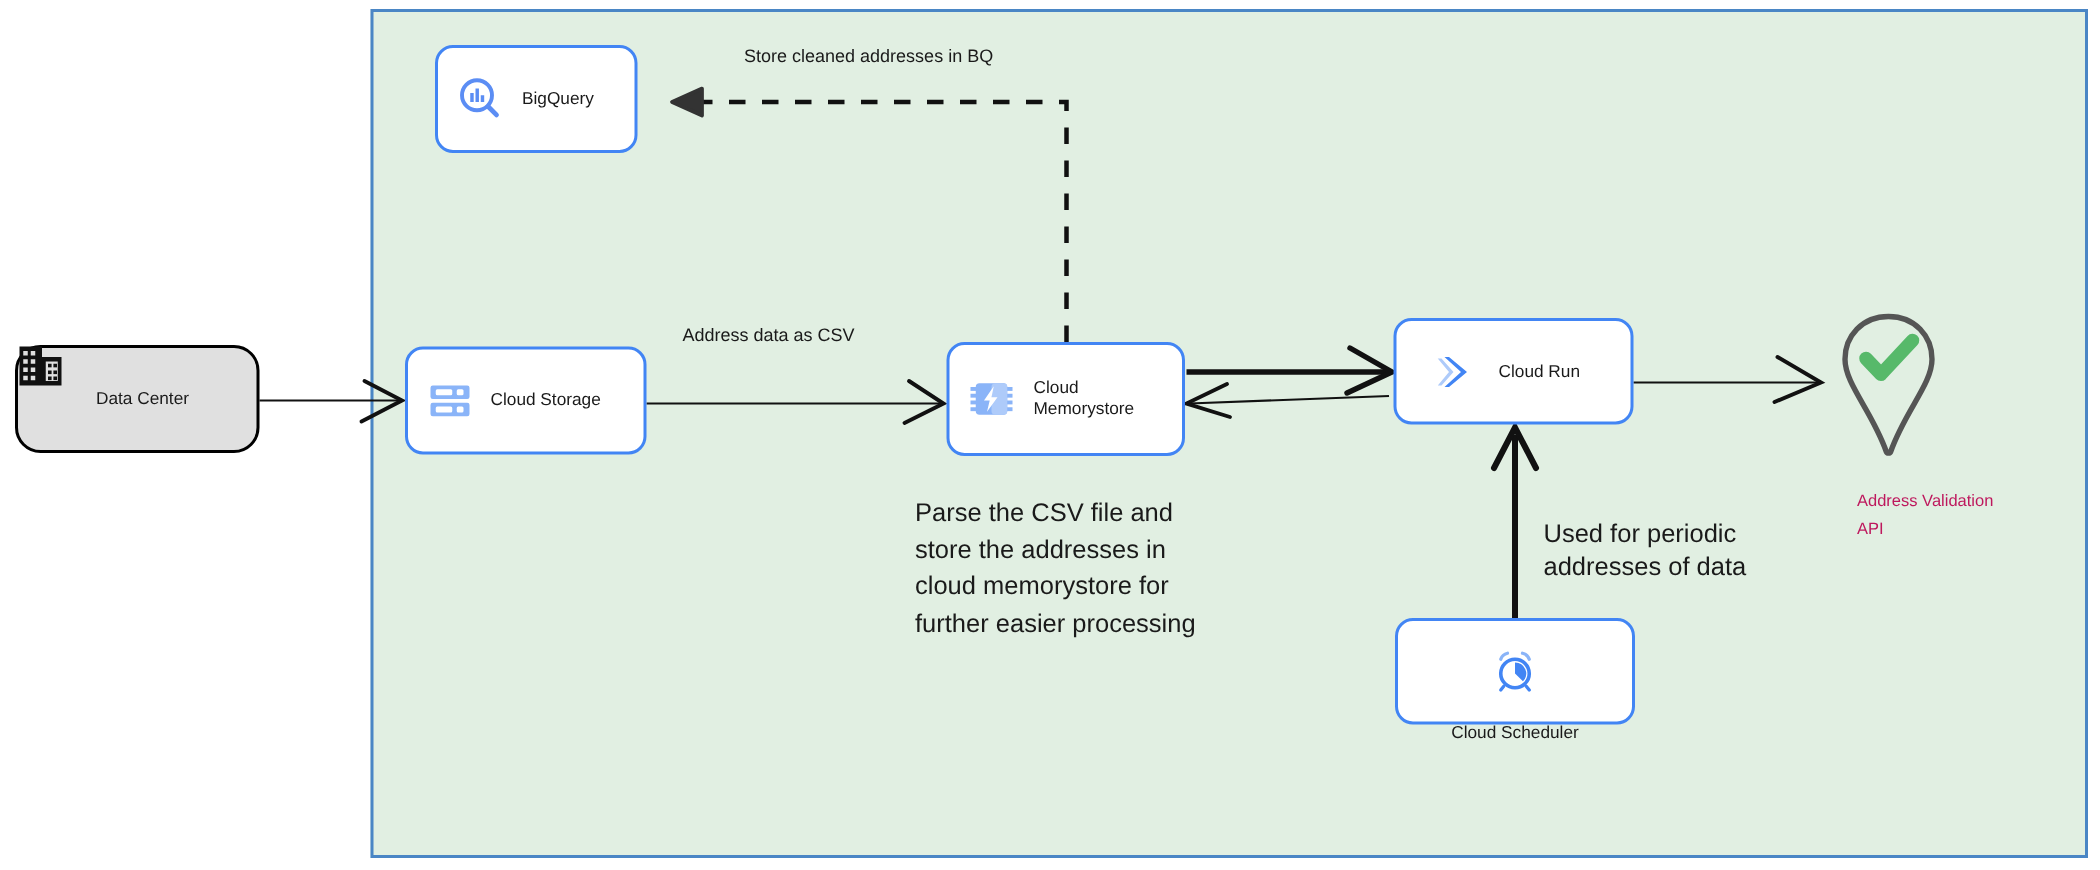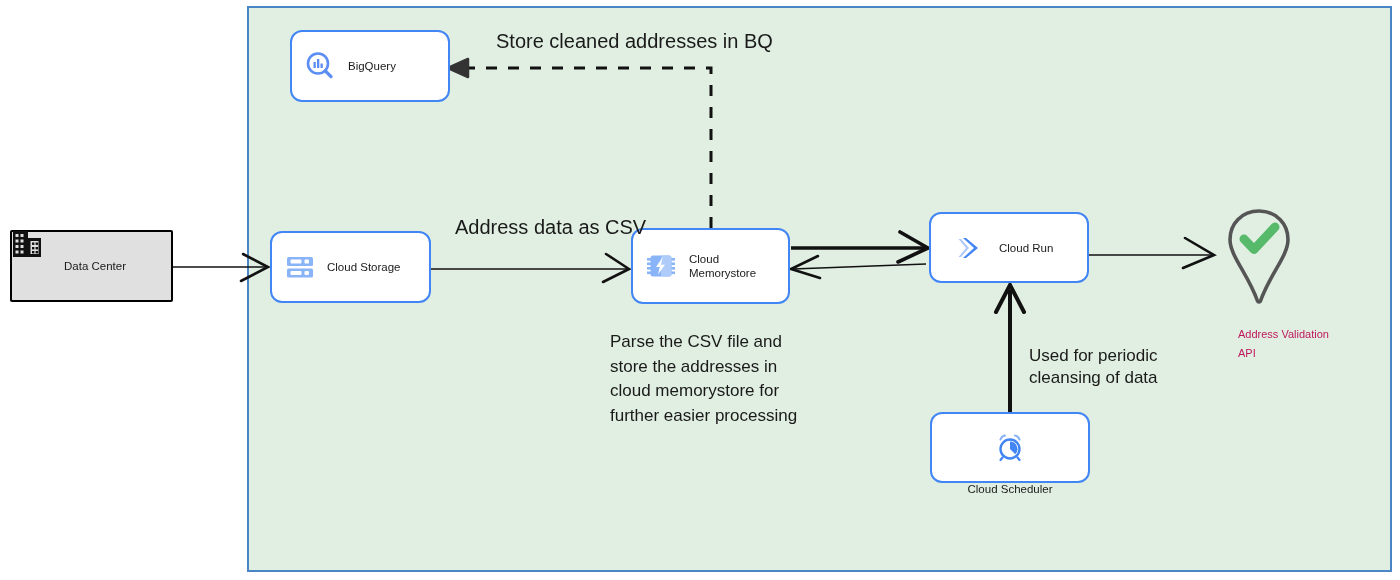--- a/index.html
+++ b/index.html
@@ -59,21 +59,21 @@
     position: absolute;
     left: 10px;
     top: 230px;
     width: 163px;
     height: 72px;
     box-sizing: border-box;
     display: flex;
     align-items: center;
     background: #e0e0e0;
     border: 2.5px solid #000000;
-    border-radius: 2px;
+    border-radius: 17px;
   }
   .dc .lbl { font-size: 11.5px; color: #1a1a1a; }
 
   
   #wires {
     position: absolute;
     left: 0; top: 0;
     width: 1400px; height: 580px;
     pointer-events: none;
   }
@@ -81,21 +81,21 @@
   
   .note {
     position: absolute;
     font-size: 17px;
     color: #1a1a1a;
     line-height: 24.5px;
     white-space: pre-line;
   }
   .edgelabel {
     position: absolute;
-    font-size: 20px;
+    font-size: 12px;
     color: #1a1a1a;
     white-space: nowrap;
   }
   .pinlabel {
     position: absolute;
     font-size: 11px;
     color: #be185d;
     line-height: 19px;
     white-space: pre-line;
   }
@@ -167,21 +167,21 @@
           <rect x="20" y="17" width="2.4" height="2.4"></rect>
             <rect x="23.6" y="17" width="2.4" height="2.4"></rect>
           <rect x="20" y="21" width="2.4" height="2.4"></rect>
             <rect x="23.6" y="21" width="2.4" height="2.4"></rect>
         </g>
       </svg>
     </div>
     <div class="lbl">Data Center</div>
   </div>
 
-  <div class="node" style="left:290px;top:30px;width:160px;height:72px;">
+  <div class="node" style="left:290px;top:30px;width:135px;height:72px;">
     <div class="ico" style="width:56px;height:68px;">
       <svg width="32" height="32" viewBox="0 0 32 32" xmlns="http://www.w3.org/2000/svg">
         <circle cx="14" cy="13.5" r="10" fill="none" stroke="#5b8df4" stroke-width="2.6"></circle>
         <g fill="#5b8df4">
           <rect x="9.5" y="12" width="2.3" height="6"></rect>
           <rect x="13" y="9" width="2.3" height="9"></rect>
           <rect x="16.5" y="13.5" width="2.3" height="4.5"></rect>
         </g>
         <line x1="21.4" y1="21" x2="27" y2="26.6" stroke="#5b8df4" stroke-width="3.2" stroke-linecap="round"></line>
       </svg>
@@ -259,15 +259,15 @@
 API</div>
 
   <div class="edgelabel" style="left:496px;top:30px;">Store cleaned addresses in BQ</div>
   <div class="edgelabel" style="left:455px;top:216px;">Address data as CSV</div>
 
   <div class="note" style="left:610px;top:330px;width:300px;">Parse the CSV file and
 store the addresses in
 cloud  memorystore for
 further easier processing</div>
   <div class="note" style="left:1029px;top:345px;width:220px;line-height:22px;">Used for periodic
-cleansing of data</div>
+addresses of data</div>
 
 </div>
 
 </body></html>

